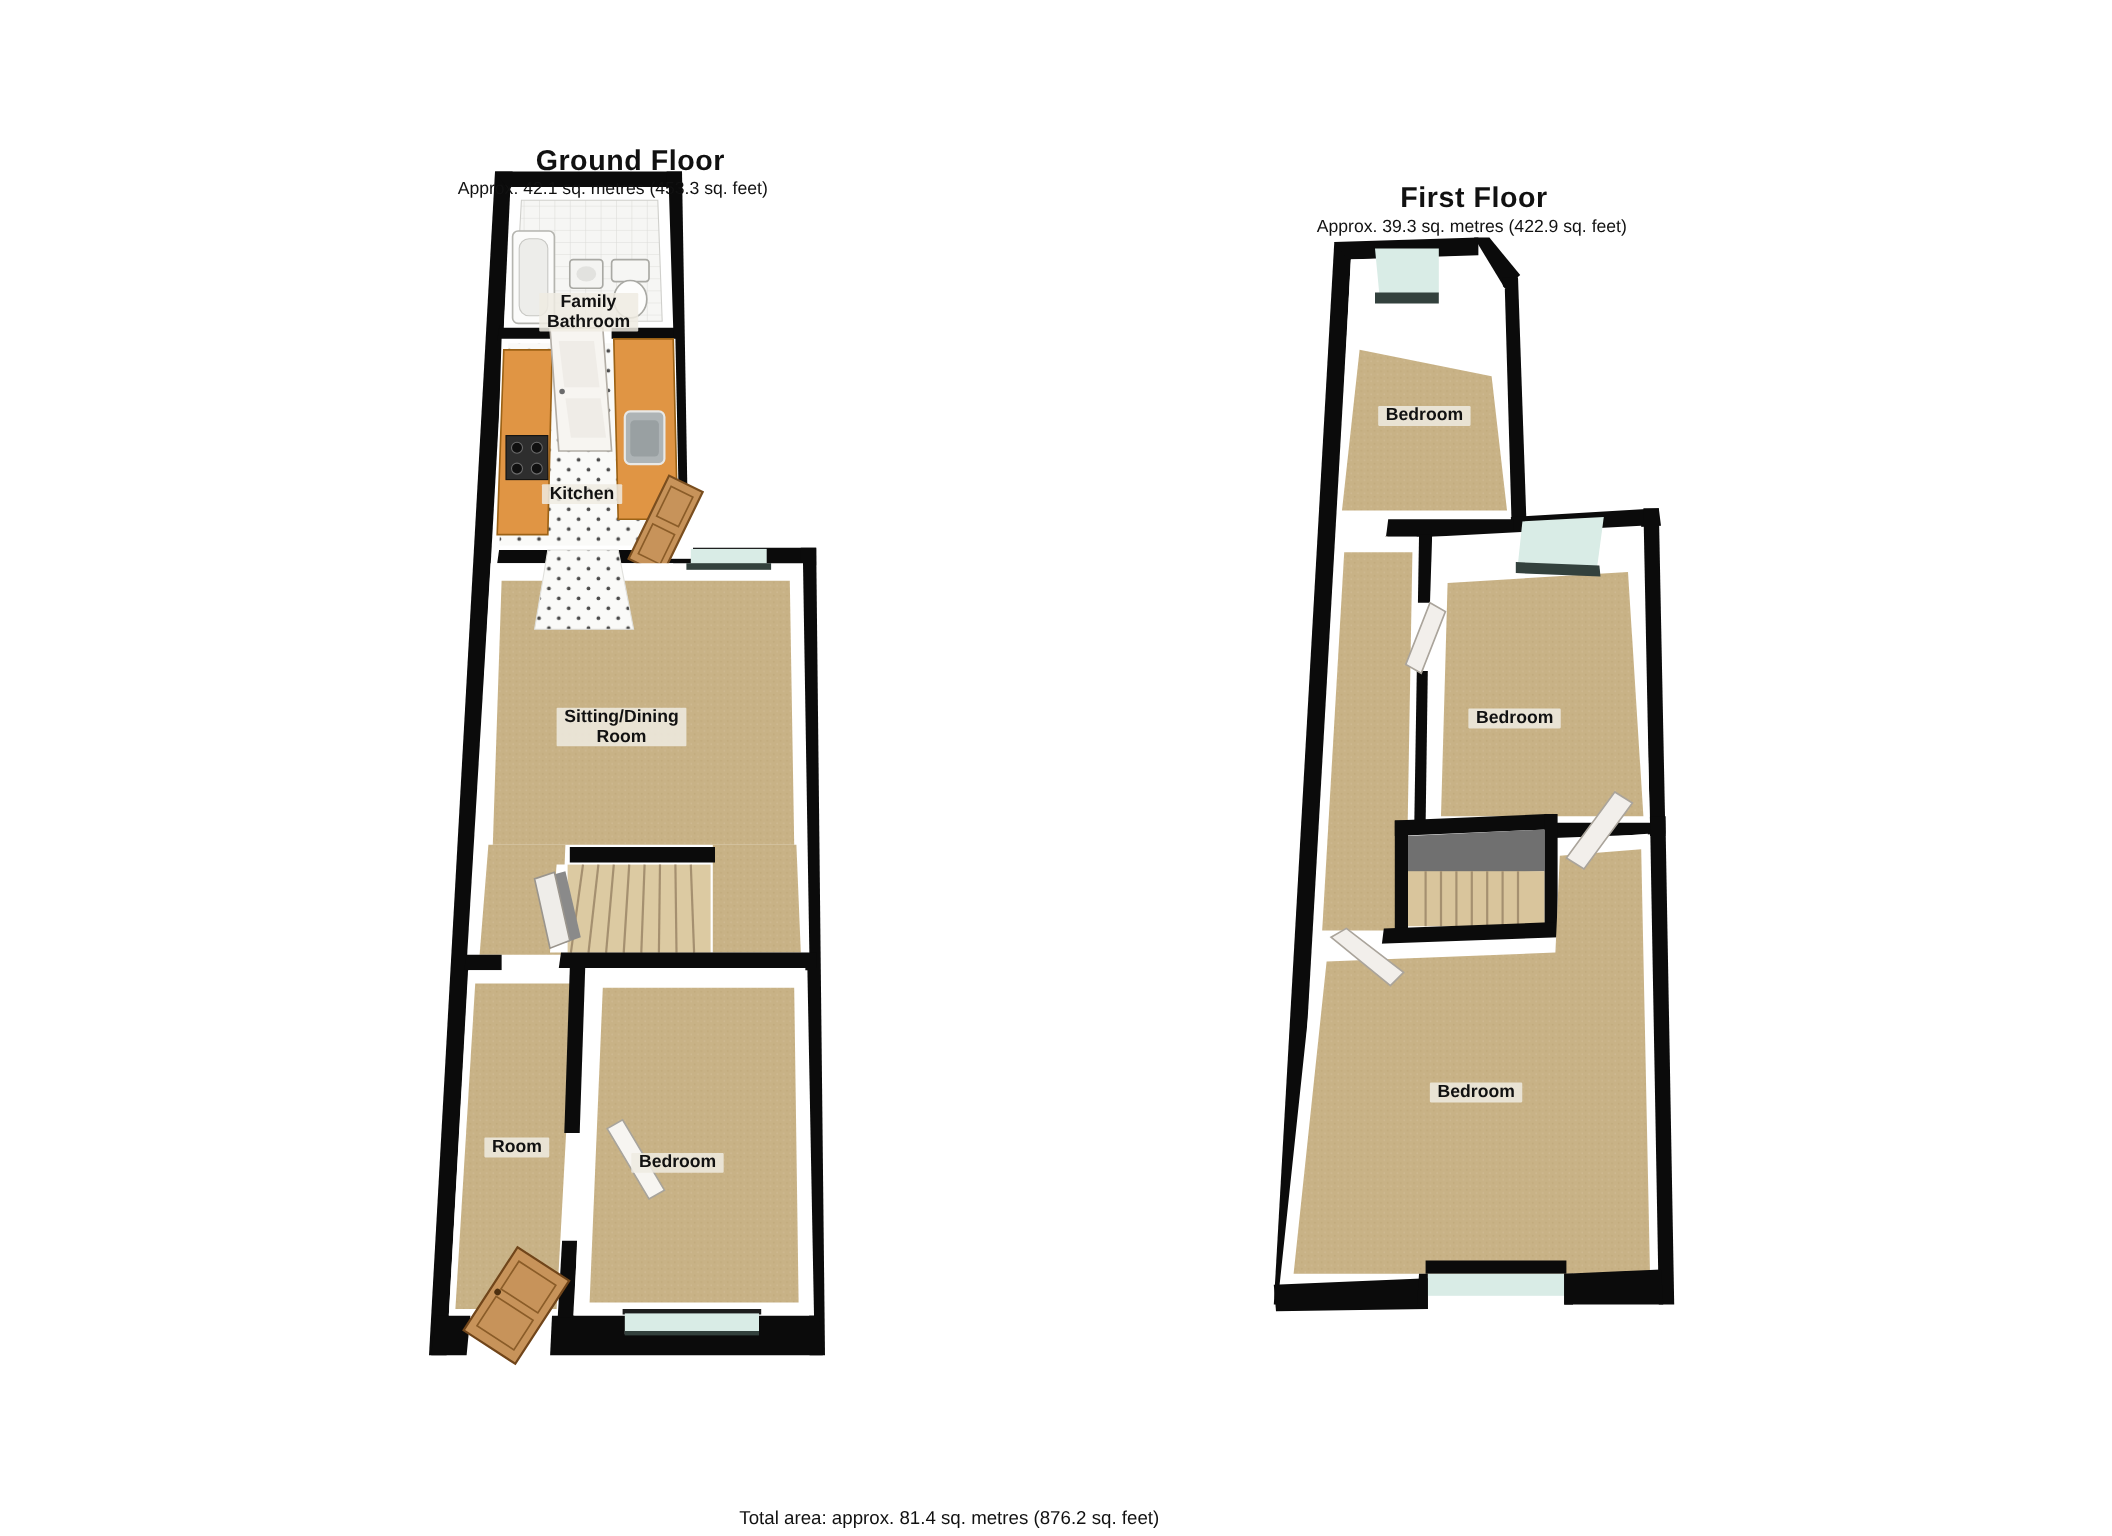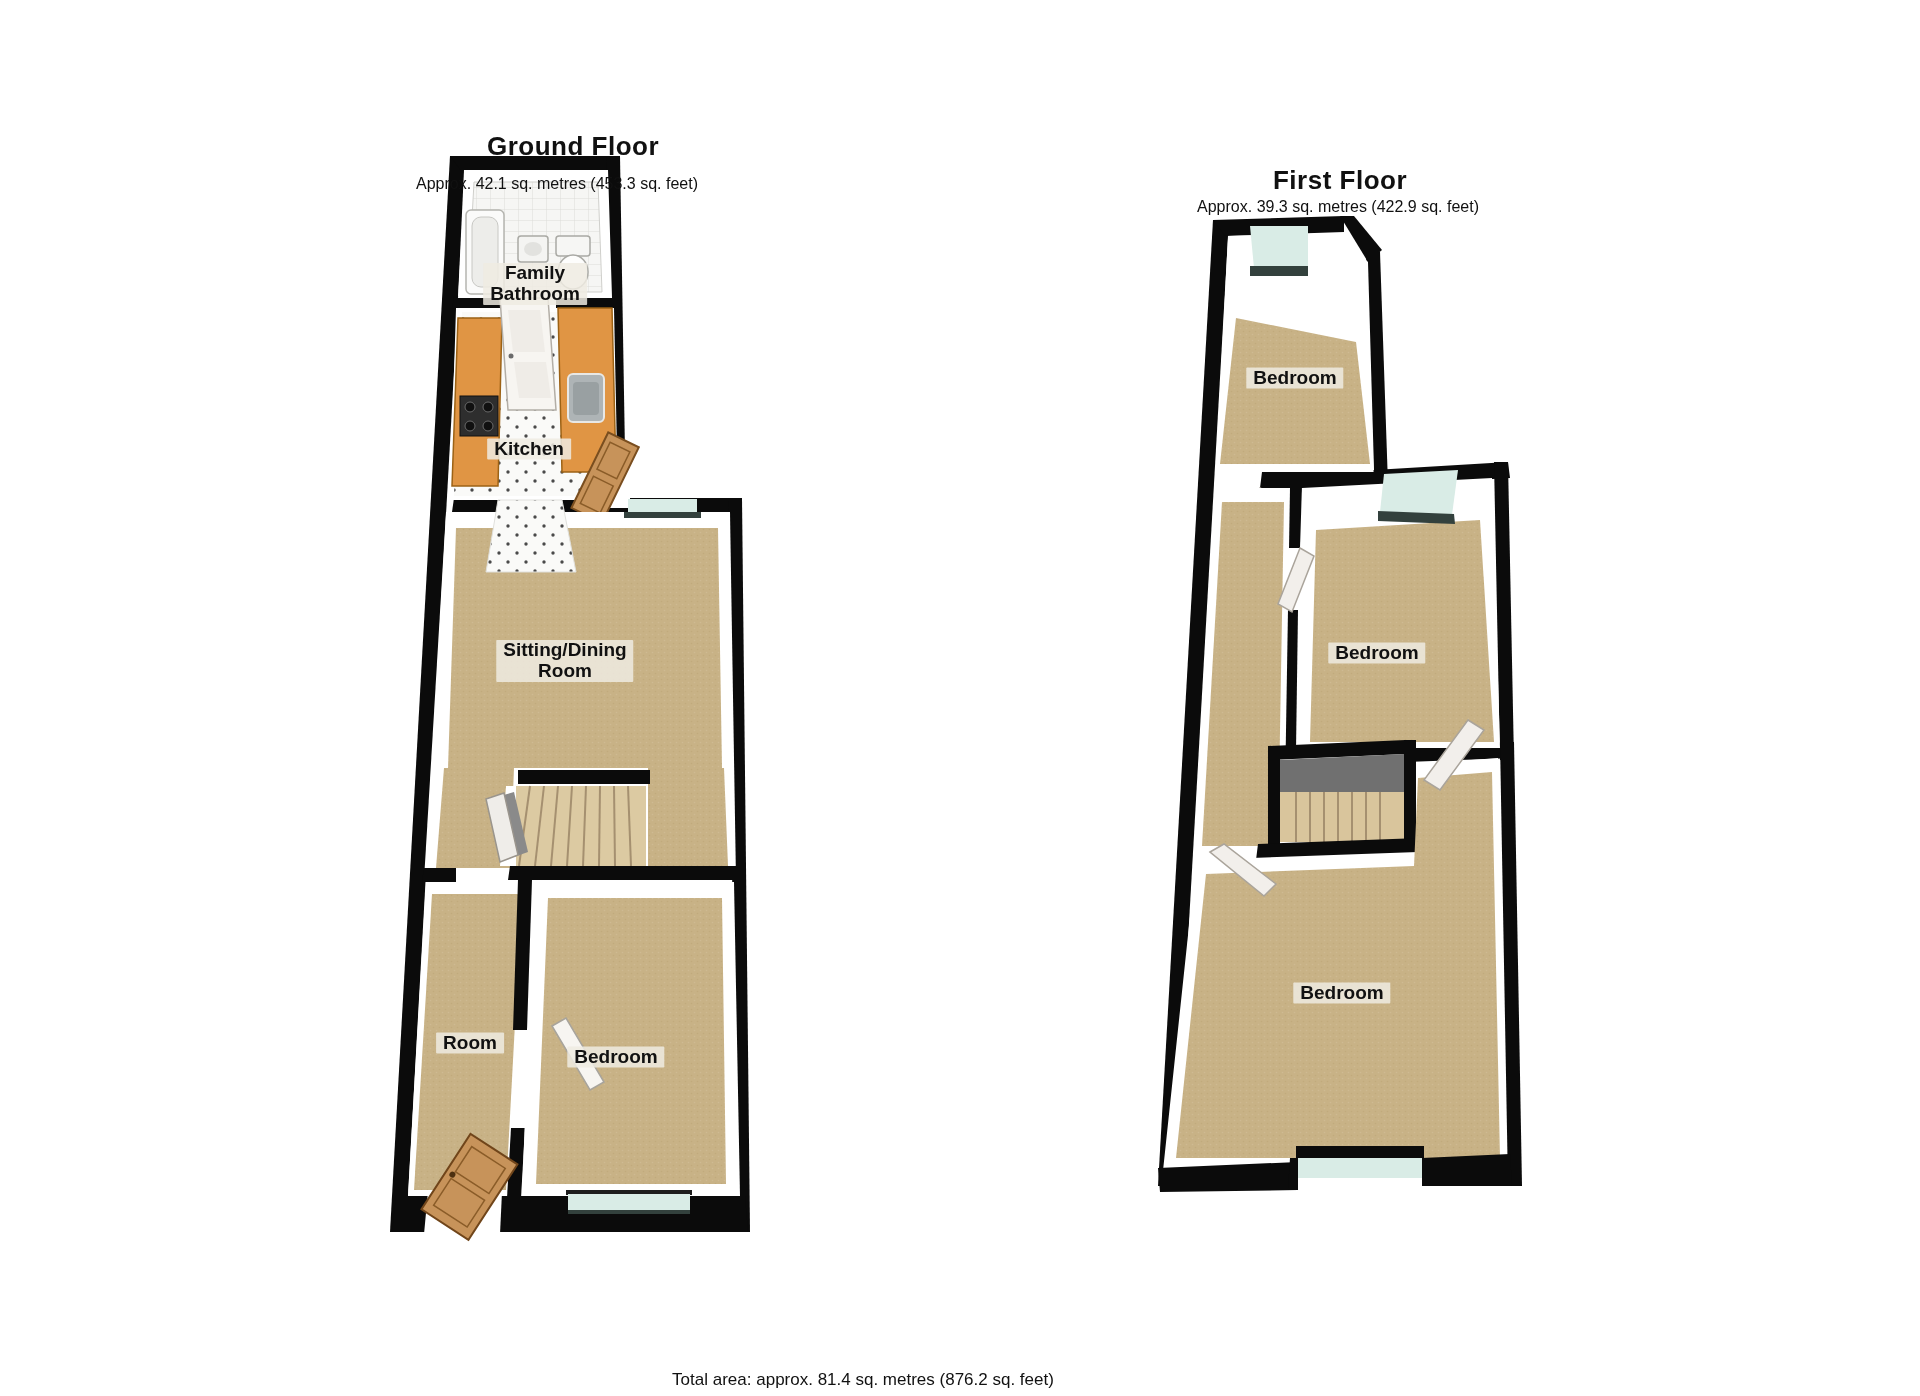--- a/index.html
+++ b/index.html
@@ -5,21 +5,21 @@
   html,body{margin:0;padding:0;}
   body{
     width:1920px;height:1396px;position:relative;background:#ffffff;
     font-family:"Liberation Sans", sans-serif;overflow:hidden;
   }
   #plan-svg{position:absolute;left:0;top:0;}
   .txt{position:absolute;transform:translate(-50%,-50%);white-space:pre-line;
        text-align:center;color:#111;}
   .title{font-size:26px;font-weight:bold;letter-spacing:0.5px;}
   .subtitle{font-size:16px;}
-  .lbl{font-size:19px;font-weight:bold;line-height:1.1;
+  .lbl{font-size:16px;font-weight:bold;line-height:1.1;
        background:rgba(238,235,226,0.85);padding:0 7px;border-radius:1px;}
   .total{font-size:17px;}
 </style>
 </head>
 <body>
 
 <svg id="plan-svg" width="1920" height="1396" viewBox="0 0 1920 1396">
   <defs>
     <pattern id="tile" width="14" height="11" patternUnits="userSpaceOnUse">
       <rect width="14" height="11" fill="#f6f6f4"></rect>
@@ -244,21 +244,21 @@
         <rect x="1298" y="1158" width="124" height="20" fill="#d9ece6"></rect>
         <polygon points="1422,1158 1510,1154 1512,1186 1422,1186" fill="#0b0b0b"></polygon>
         <polygon points="1290,1158 1298,1158 1298,1190 1288,1190" fill="#0b0b0b"></polygon>
         <polygon points="1422,1158 1430,1158 1430,1186 1422,1186" fill="#0b0b0b"></polygon>
       </g>
     </g>
   </g>
 </svg>
 
 <div class="txt title" style="left:573px;top:146px;">Ground Floor</div>
-<div class="txt subtitle" style="left:557px;top:184px;text-align:right;">Approx. 42.1 sq. metres (453.3 sq. feet)</div>
+<div class="txt subtitle" style="left:557px;top:172px;text-align:right;">Approx. 42.1 sq. metres (453.3 sq. feet)</div>
 
 <div class="txt title" style="left:1340px;top:180px;">First Floor</div>
 <div class="txt subtitle" style="left:1338px;top:207px;">Approx. 39.3 sq. metres (422.9 sq. feet)</div>
 
 <div class="txt lbl" style="left:535px;top:284px;">Family
 Bathroom</div>
 <div class="txt lbl" style="left:529px;top:429px;margin-top:20px;">Kitchen</div>
 <div class="txt lbl" style="left:565px;top:661px;">Sitting/Dining
 Room</div>
 <div class="txt lbl" style="left:470px;top:1043px;">Room</div>

